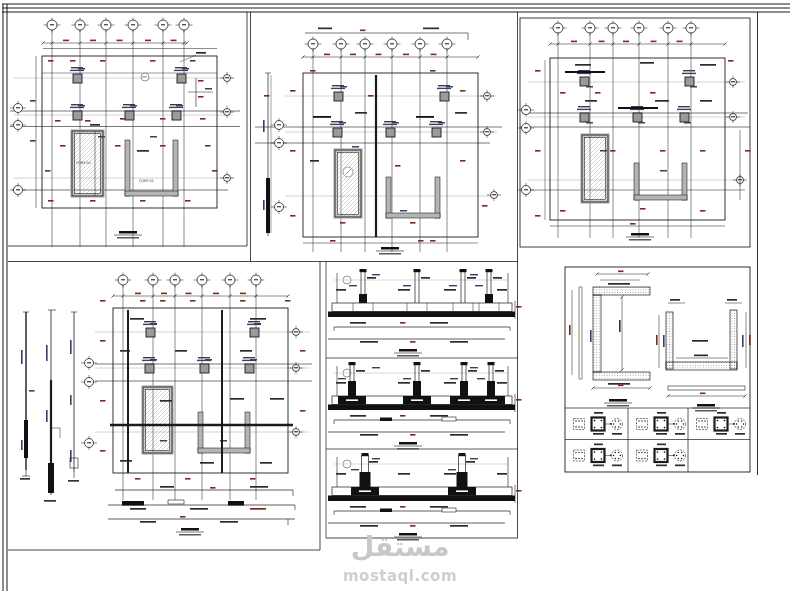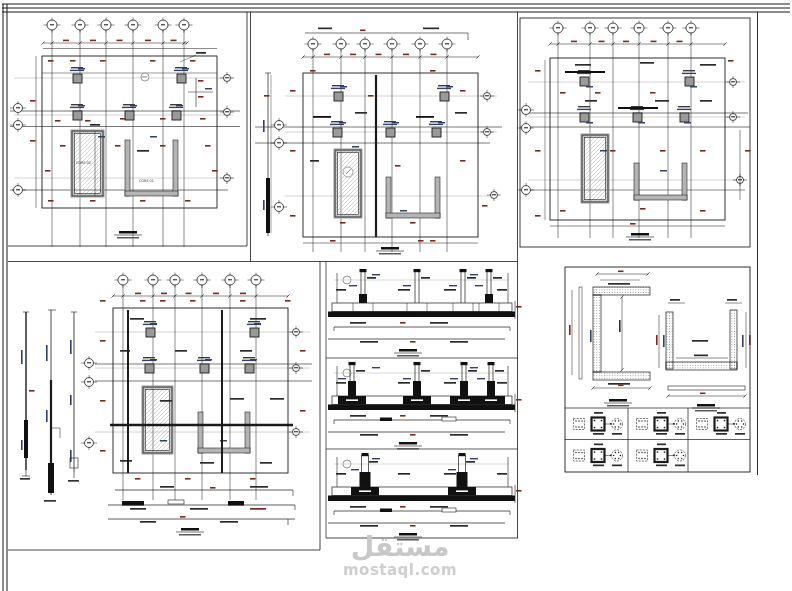--- a/index.html
+++ b/index.html
@@ -4,21 +4,21 @@
 <style>
   html,body{margin:0;padding:0;background:#ffffff;}
   #stage{position:relative;width:764px;height:591px;background:#ffffff;overflow:hidden;
          font-family:"DejaVu Sans",sans-serif;padding-left:40px;}
   #sheet-svg{position:absolute;left:0;top:0;}
   .watermark{position:absolute;left:330px;top:533px;width:140px;text-align:center;
              pointer-events:none;user-select:none;}
   .wm-logo{font-family:"DejaVu Sans",sans-serif;font-weight:bold;font-size:27px;
            line-height:27px;letter-spacing:1px;}
   .wm-site{font-family:"DejaVu Sans",sans-serif;font-weight:bold;font-size:15px;
-           line-height:16px;letter-spacing:0.5px;margin-top:2px;}
+           line-height:16px;letter-spacing:0.5px;margin-top:8px;}
   text.core-label{font-family:"DejaVu Sans",sans-serif;font-size:3.4px;fill:#3a3a3a;}
 </style>
 </head>
 <body>
 
 <div id="stage">
   <svg id="sheet-svg" width="792" height="591" viewBox="0 0 792 591">
     <defs>
       <pattern id="hatch" width="4" height="4" patternUnits="userSpaceOnUse">
         <path d="M0,4 L4,0" stroke="#ababab" stroke-width="0.5"></path>

